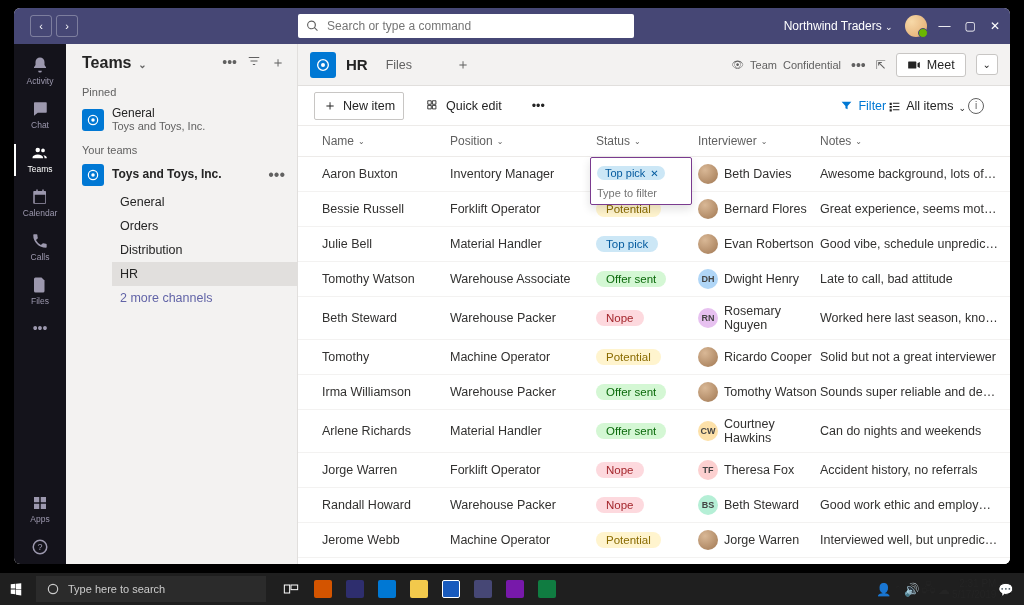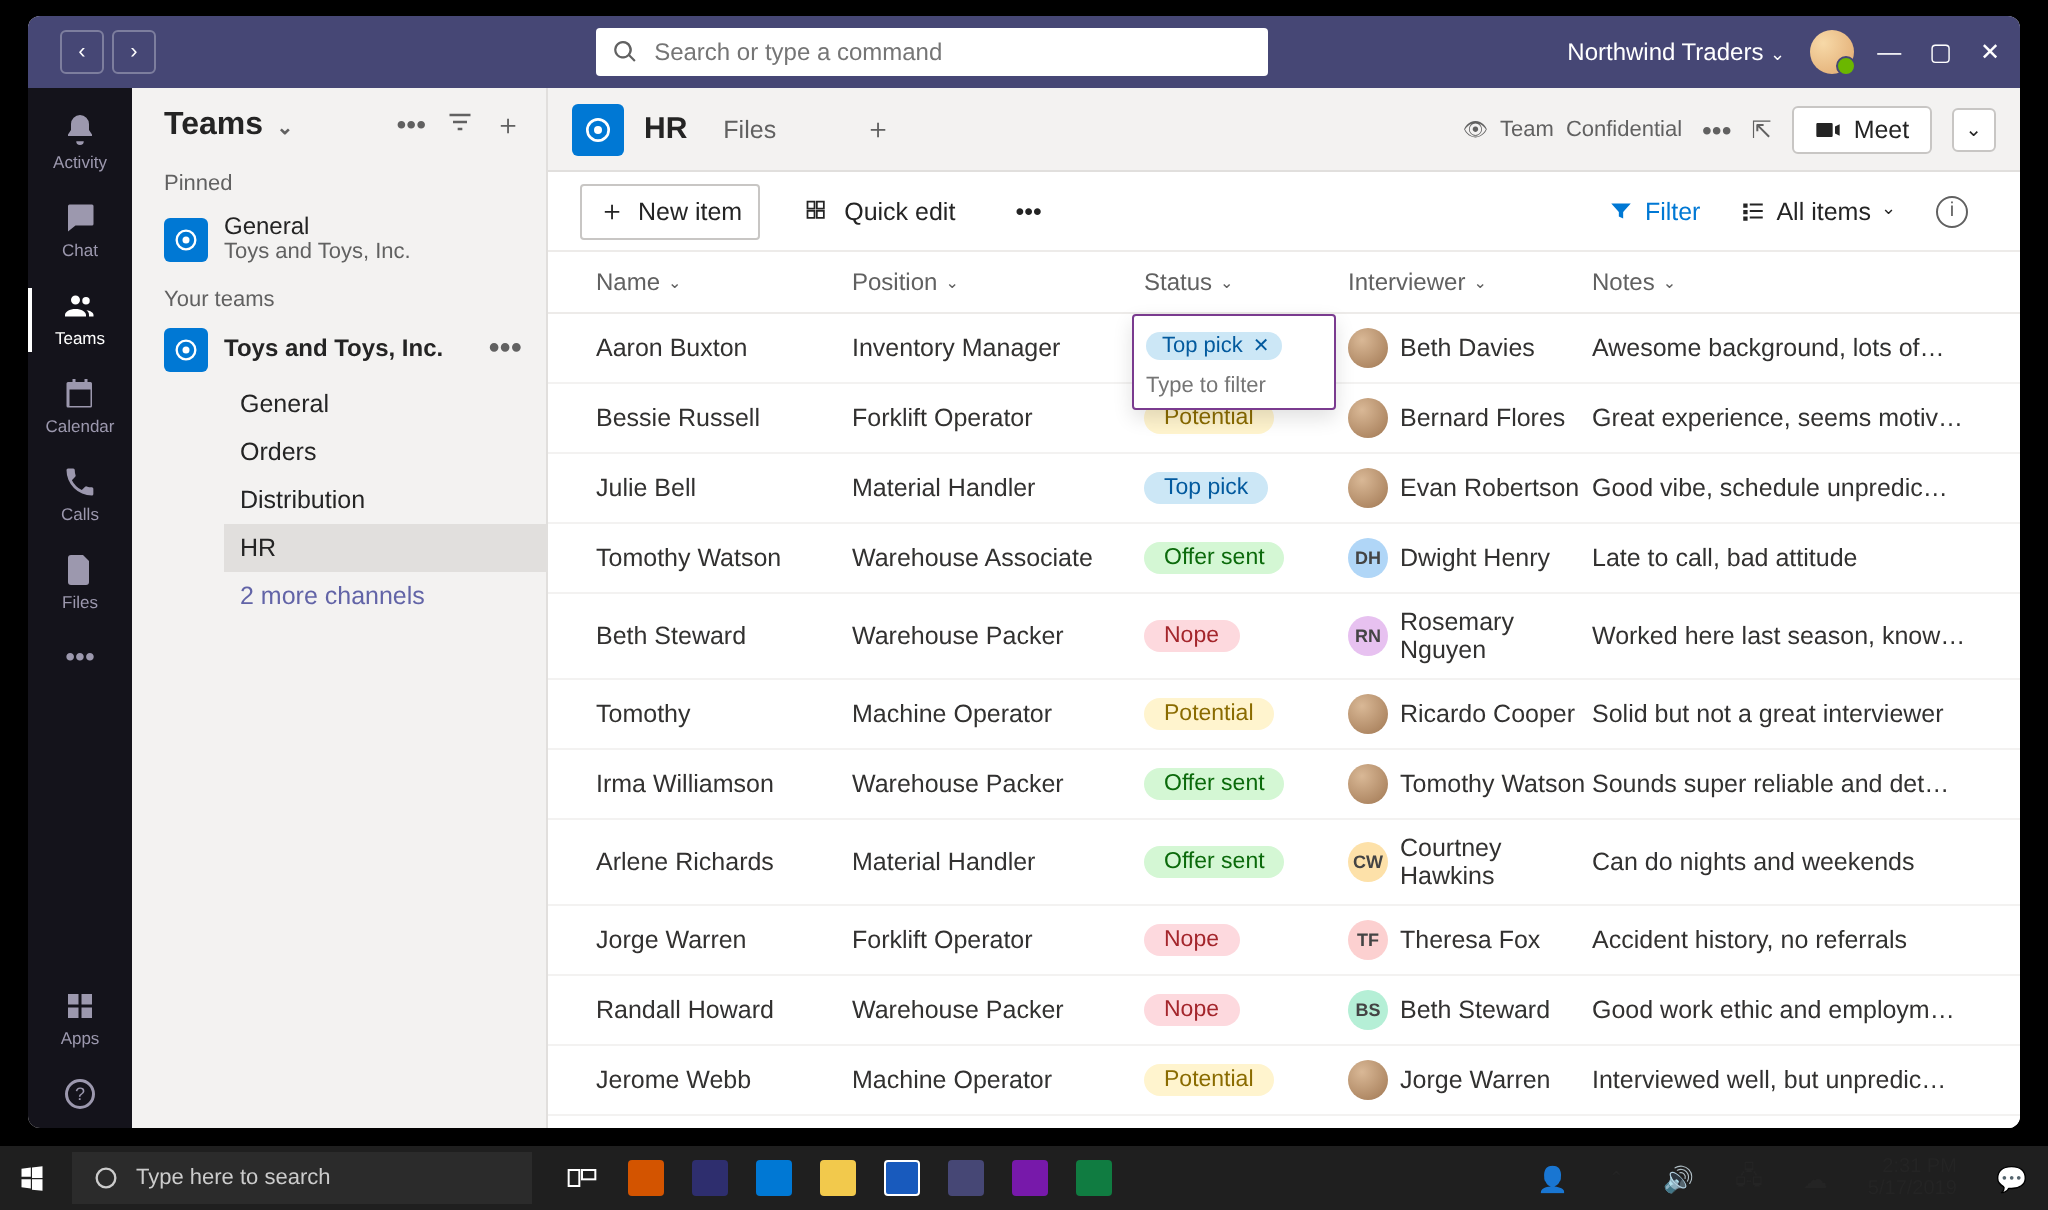--- a/index.html
+++ b/index.html
@@ -25,21 +25,21 @@
 
   
   .rail { width:52px; background:#14131b; display:flex; flex-direction:column; align-items:center; padding-top:6px; color:#9c98ae;text-align:center; }
   .rail-item { width:100%; padding:6px 0 8px; display:flex; flex-direction:column; align-items:center; gap:2px; font-size:8.5px; cursor:pointer; position:relative; }
   .rail-item.selected { color:#fff; }
   .rail-item.selected::before { content:''; position:absolute; left:0; top:6px; bottom:6px; width:2px; background:#fff; }
   .rail-item svg { width:18px; height:18px; fill:currentColor; }
   .rail-spacer { flex:1; }
 
   
-  .left-panel { width:208px; background:#f3f2f1; border-right:1px solid #e1dfdd; display:flex; flex-direction:column; }
+  .left-panel { width:232px; background:#f3f2f1; border-right:1px solid #e1dfdd; display:flex; flex-direction:column; }
   .lp-header { display:flex; align-items:center; padding:10px 12px 8px 16px; }
   .lp-title { font-weight:700; font-size:16px; color:#242424; }
   .lp-title .chev { font-size:10px; margin-left:4px; color:#616161;}
   .lp-actions { margin-left:auto; display:flex; gap:10px; color:#616161; }
   .lp-actions span { cursor:pointer; font-size:14px; }
   .lp-section-label { font-size:11px; color:#616161; padding:6px 16px 4px; }
   .team-row { display:flex; align-items:center; padding:4px 12px 4px 16px; gap:8px; cursor:pointer; }
   .team-icon { width:22px; height:22px; border-radius:3px; background:#0078d4; display:flex; align-items:center; justify-content:center; }
   .team-icon svg { width:14px; height:14px; fill:#fff; }
   .team-text { font-size:12px; line-height:1.2; }
@@ -70,21 +70,21 @@
   .meet-drop { border:1px solid #c8c6c4; border-radius:3px; padding:4px 6px; background:#fff; cursor:pointer; font-size:10px; color:#242424;}
 
   
   .toolbar { height:40px; background:#fff; border-bottom:1px solid #edebe9; display:flex; align-items:center; padding:0 16px; gap:14px;}
   .tb-btn { display:flex; align-items:center; gap:6px; font-size:12.5px; color:#242424; cursor:pointer; padding:4px 8px; border-radius:2px;}
   .tb-btn.primary { border:1px solid #c8c6c4; }
   .tb-btn svg { width:14px; height:14px; fill:#242424; }
   .tb-right { margin-left:auto; display:flex; align-items:center; gap:14px; font-size:12.5px; color:#242424;}
   .filter-btn { color:#0078d4; display:flex; align-items:center; gap:5px; cursor:pointer;}
   .filter-btn svg { fill:#0078d4; width:13px; height:13px;}
-  .allitems { display:flex; align-items:flex-start; gap:5px; cursor:pointer;}
+  .allitems { display:flex; align-items:flex-end; gap:5px; cursor:pointer;}
   .info-icon { width:16px; height:16px; border:1px solid #616161; border-radius:50%; display:flex; align-items:center; justify-content:center; font-size:10px; color:#616161; cursor:pointer;}
 
   
   .table-wrapper { flex:1; background:#fff; overflow-y:auto; position:relative;}
   .thead { display:flex; padding:8px 0 8px 24px; border-bottom:1px solid #edebe9; font-size:12px; color:#616161; position:sticky; top:0; background:#fff; z-index:2;}
   .th { display:flex; align-items:center; gap:4px; cursor:pointer;}
   .th .chev { font-size:8px;}
   .col-name { width:128px; }
   .col-pos  { width:146px; }
   .col-status { width:102px; }
@@ -111,21 +111,21 @@
   .filter-pop input { border:none; outline:none; font-size:11px; color:#616161; width:100%; margin-top:4px; padding:2px 0;}
 
   
   .taskbar { position:absolute; left:0; right:0; bottom:0; height:32px; background:#1f1f1f; display:flex; align-items:center; color:#fff; font-size:11px; }
   .tb-start { width:32px; height:32px; display:flex; align-items:center; justify-content:center; cursor:pointer;}
   .tb-search { display:flex; align-items:center; background:#2b2b2b; height:26px; margin:0 4px; border-radius:0; padding:0 10px; width:230px;}
   .tb-search svg{width:14px;height:14px;}
   .tb-search span { color:#ccc; margin-left:8px;}
   .tb-icons { display:flex; align-items:center; gap:2px; margin-left:6px;}
   .tb-icons .ti { width:30px; height:30px; display:flex; align-items:center; justify-content:center; cursor:pointer; font-size:10px;}
-  .tb-right { margin-left:auto; display:flex; align-items:center; gap:20px; padding-right:10px;}
+  .tb-right { margin-left:auto; display:flex; align-items:center; gap:2px; padding-right:10px;}
   .tb-time { text-align:right; line-height:1.1; font-size:10px;}
   .sq { width:18px; height:18px; border-radius:2px; display:inline-block;}
 
   ::-webkit-scrollbar { width:8px;}
   ::-webkit-scrollbar-thumb { background:#c8c6c4; border-radius:4px;}
 </style>
 </head>
 <body>
 
 <div class="app-window">

